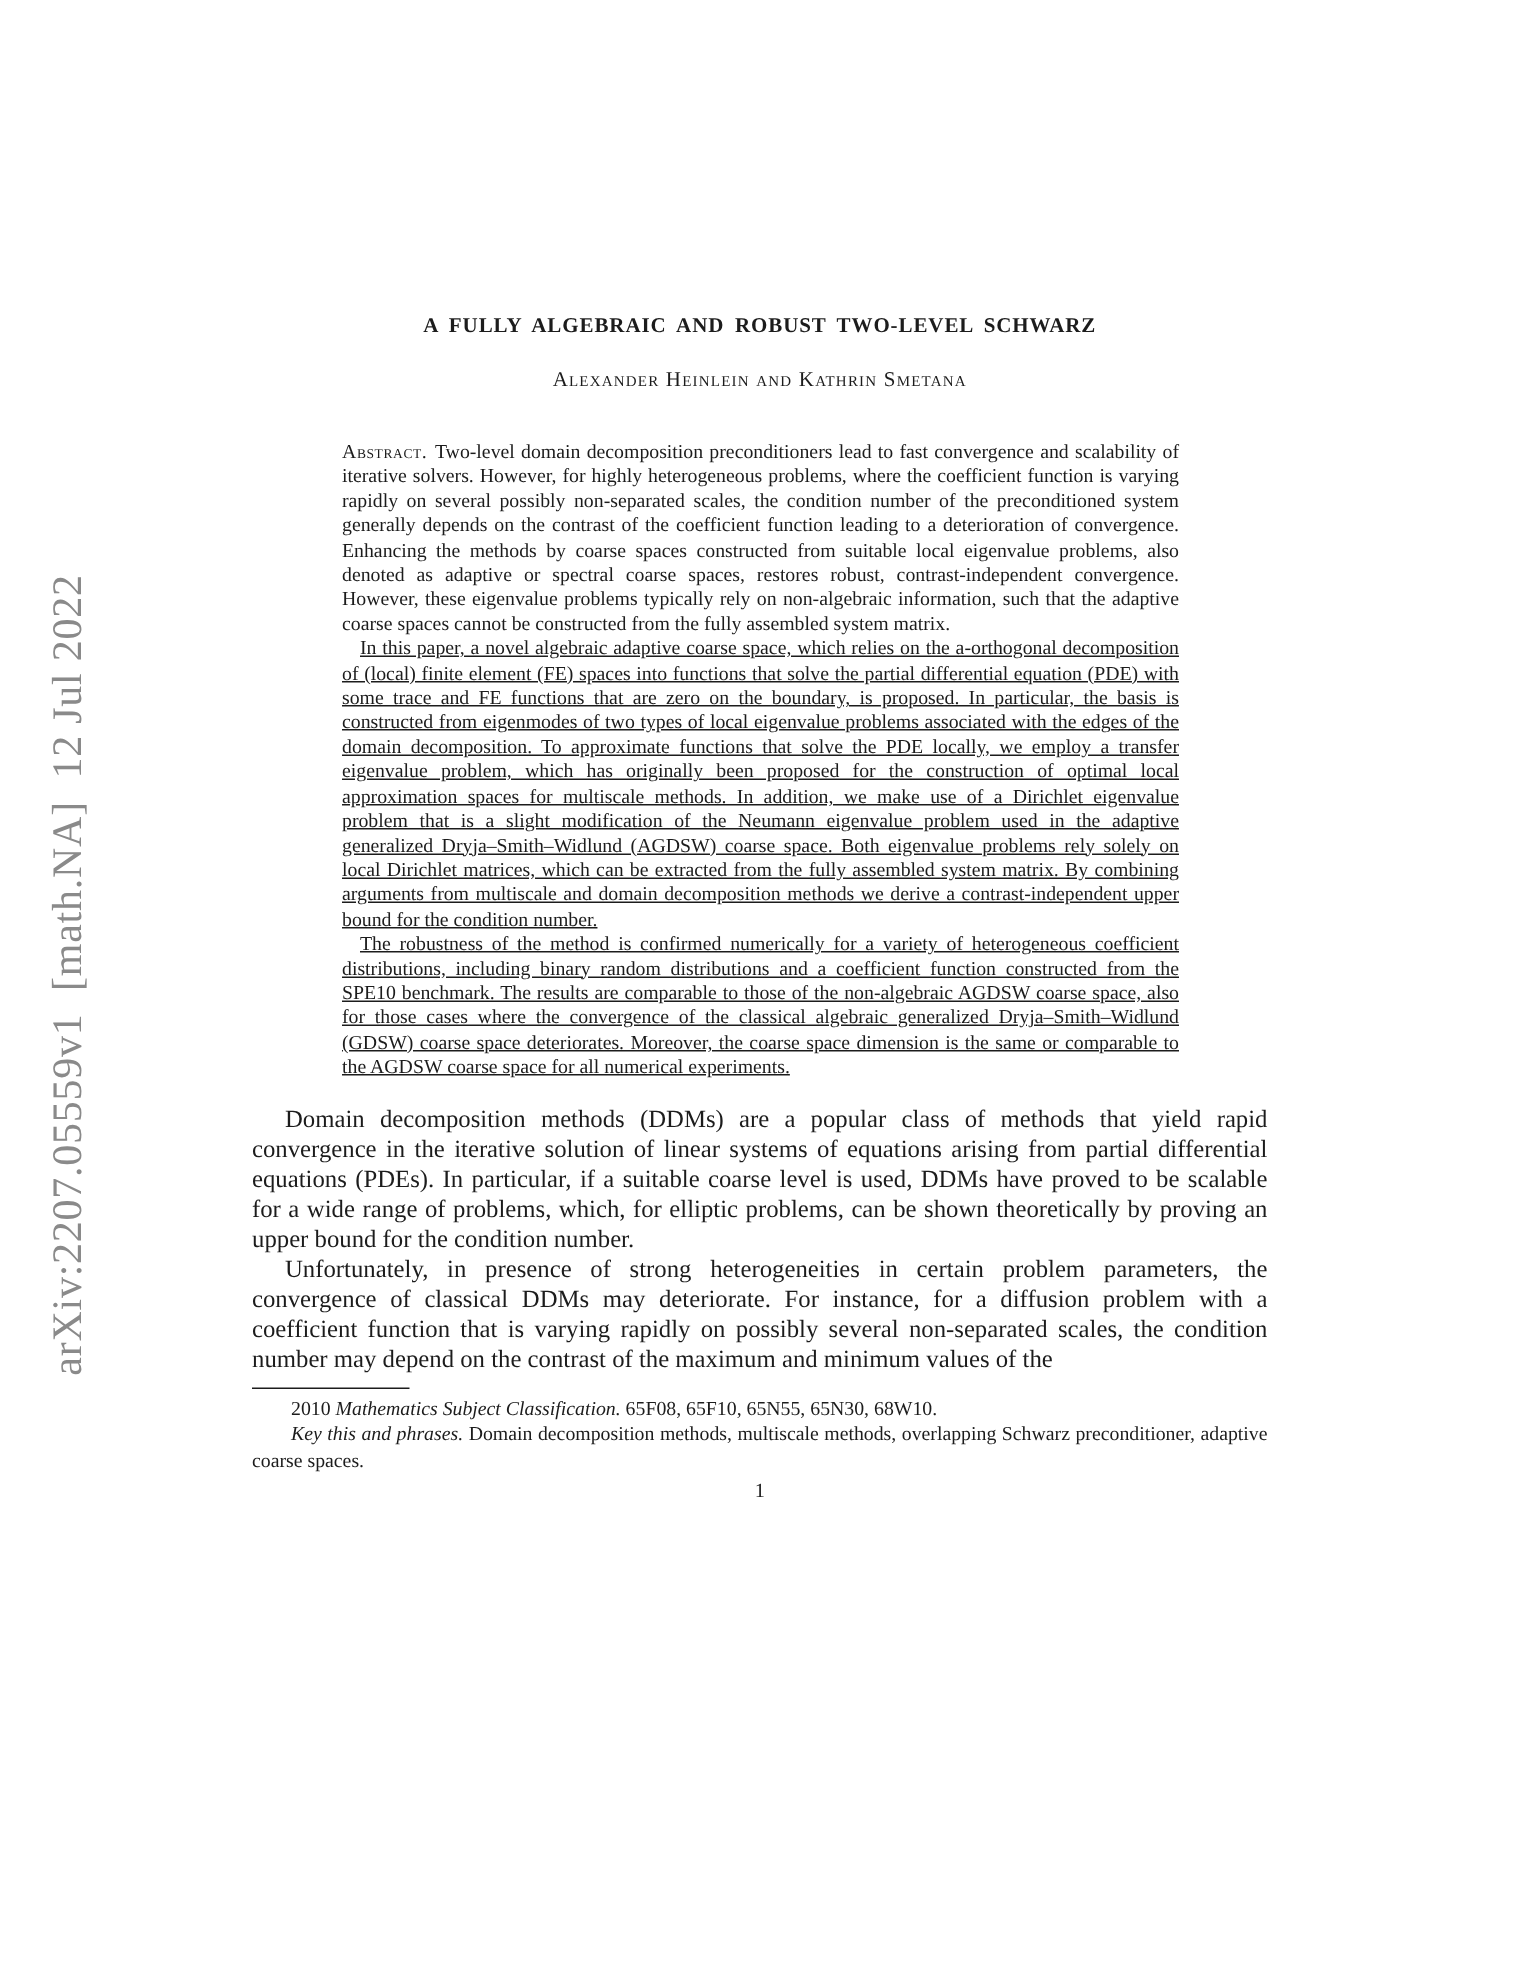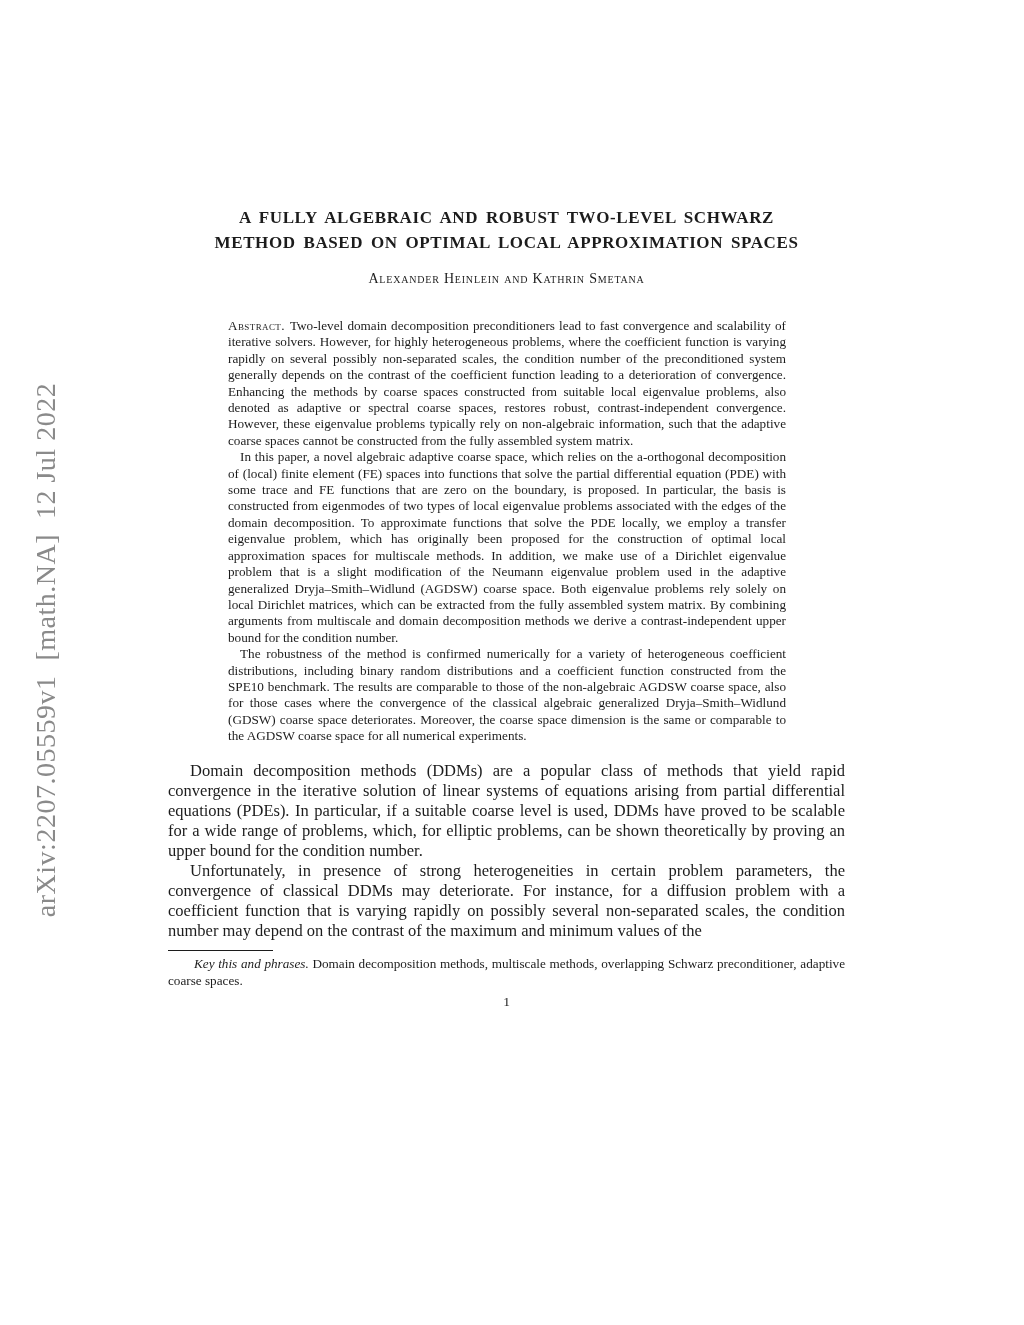--- a/index.html
+++ b/index.html
@@ -30,21 +30,21 @@
     position: absolute;
     left: 168px;
     top: 0;
     width: 677px;
   }
 
   .title {
     margin: 205px auto 0;
     max-width: 640px;
     text-align: center;
-    font-size: 17px;
+    font-size: 14px;
     font-weight: bold;
     line-height: 25px;
     letter-spacing: 0.6px;
     word-spacing: 3px;
   }
   .title .title-line { display: block; }
 
   .authors {
     margin-top: 16px;
     text-align: center;
@@ -53,21 +53,21 @@
     letter-spacing: 0.8px;
   }
 
   .abstract {
     margin: 31px 59px 16px 60px;
     font-size: 13.2px;
     line-height: 16.4px;
     text-align: justify;
   }
   .abstract p { margin: 0; }
-  .abstract p.indent { text-indent: 12px; }
+  .abstract p.indent { text-indent: 12px; text-decoration: underline; }
   .abs-label {
     font-variant: small-caps;
     letter-spacing: 0.4px;
     margin-right: 5px;
   }
 
   .section-heading {
     margin: 61px 0 0;
     text-align: center;
     font-size: 14.5px;
@@ -112,40 +112,40 @@
 <body>
 
 <div class="page">
 
   <div class="arxiv-stamp">arXiv:2207.05559v1  [math.NA]  12 Jul 2022</div>
 
   <main class="content">
 
     <h1 class="title">
       <span class="title-line">A FULLY ALGEBRAIC AND ROBUST TWO-LEVEL SCHWARZ</span>
-      <span class="title-line">METHOD BASED ON OPTIMAL LOCAL APPROXIMATION SPACES</span>
     </h1>
 
     <div class="authors">Alexander Heinlein and Kathrin Smetana</div>
 
     <section class="abstract">
       <p>
         <span class="abs-label">Abstract.</span><span>Two-level domain decomposition preconditioners lead to fast convergence and scalability of iterative solvers. However, for highly heterogeneous problems, where the coefficient function is varying rapidly on several possibly non-separated scales, the condition number of the preconditioned system generally depends on the contrast of the coefficient function leading to a deterioration of convergence. Enhancing the methods by coarse spaces constructed from suitable local eigenvalue problems, also denoted as adaptive or spectral coarse spaces, restores robust, contrast-independent convergence. However, these eigenvalue problems typically rely on non-algebraic information, such that the adaptive coarse spaces cannot be constructed from the fully assembled system matrix.</span>
       </p>
       <p class="indent">In this paper, a novel algebraic adaptive coarse space, which relies on the a-orthogonal decomposition of (local) finite element (FE) spaces into functions that solve the partial differential equation (PDE) with some trace and FE functions that are zero on the boundary, is proposed. In particular, the basis is constructed from eigenmodes of two types of local eigenvalue problems associated with the edges of the domain decomposition. To approximate functions that solve the PDE locally, we employ a transfer eigenvalue problem, which has originally been proposed for the construction of optimal local approximation spaces for multiscale methods. In addition, we make use of a Dirichlet eigenvalue problem that is a slight modification of the Neumann eigenvalue problem used in the adaptive generalized Dryja–Smith–Widlund (AGDSW) coarse space. Both eigenvalue problems rely solely on local Dirichlet matrices, which can be extracted from the fully assembled system matrix. By combining arguments from multiscale and domain decomposition methods we derive a contrast-independent upper bound for the condition number.</p>
       <p class="indent">The robustness of the method is confirmed numerically for a variety of heterogeneous coefficient distributions, including binary random distributions and a coefficient function constructed from the SPE10 benchmark. The results are comparable to those of the non-algebraic AGDSW coarse space, also for those cases where the convergence of the classical algebraic generalized Dryja–Smith–Widlund (GDSW) coarse space deteriorates. Moreover, the coarse space dimension is the same or comparable to the AGDSW coarse space for all numerical experiments.</p>
     </section>
 
 
     <p class="body-p first">Domain decomposition methods (DDMs) are a popular class of methods that yield rapid convergence in the iterative solution of linear systems of equations arising from partial differential equations (PDEs). In particular, if a suitable coarse level is used, DDMs have proved to be scalable for a wide range of problems, which, for elliptic problems, can be shown theoretically by proving an upper bound for the condition number.</p>
 
     <p class="body-p">Unfortunately, in presence of strong heterogeneities in certain problem parameters, the convergence of classical DDMs may deteriorate. For instance, for a diffusion problem with a coefficient function that is varying rapidly on possibly several non-separated scales, the condition number may depend on the contrast of the maximum and minimum values of the</p>
 
     <div class="footnote-rule"></div>
 
     <div class="footnotes">
+      <p><span>2010 </span><em>Mathematics Subject Classification.</em><span> 65F08, 65F10, 65N55, 65N30, 68W10.</span></p>
       <p><span></span><em>Key this and phrases.</em><span> Domain decomposition methods, multiscale methods, overlapping Schwarz preconditioner, adaptive coarse spaces.</span></p>
     </div>
 
     <div class="page-number">1</div>
 
   </main>
 </div>
 
 </body></html>

